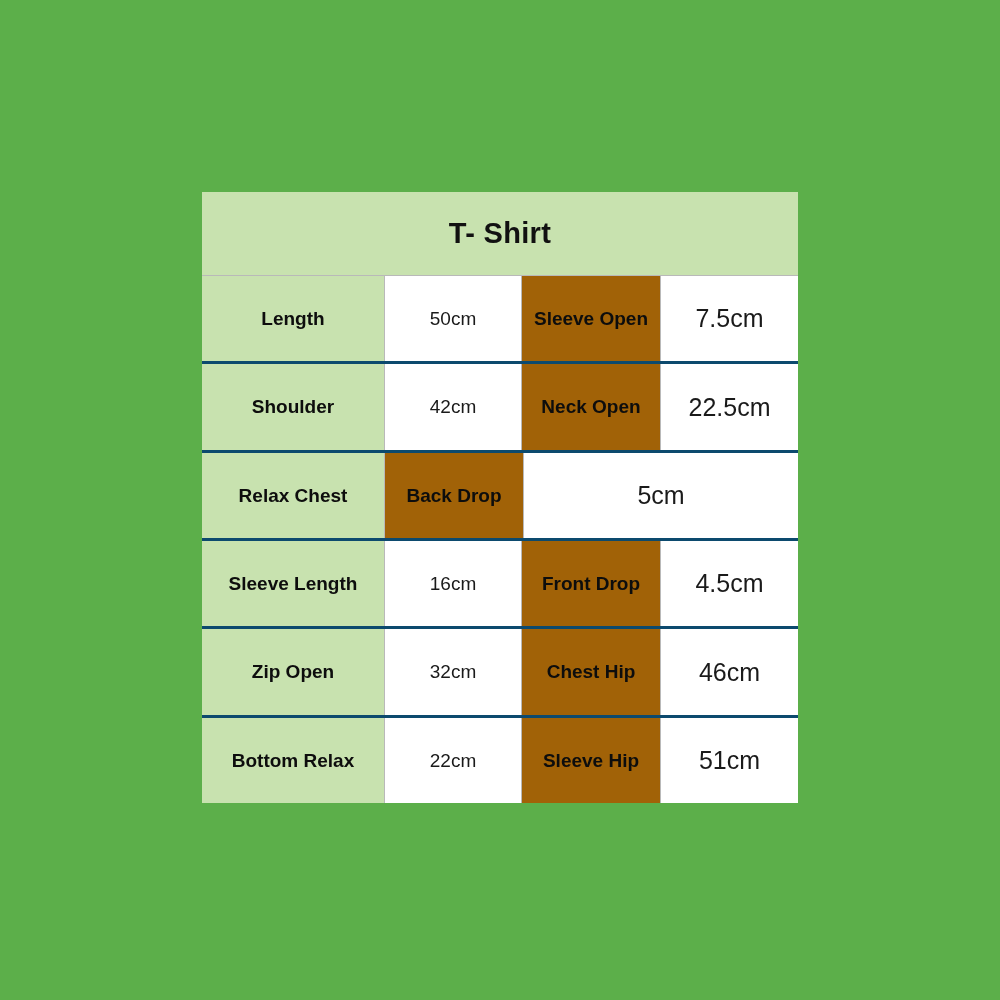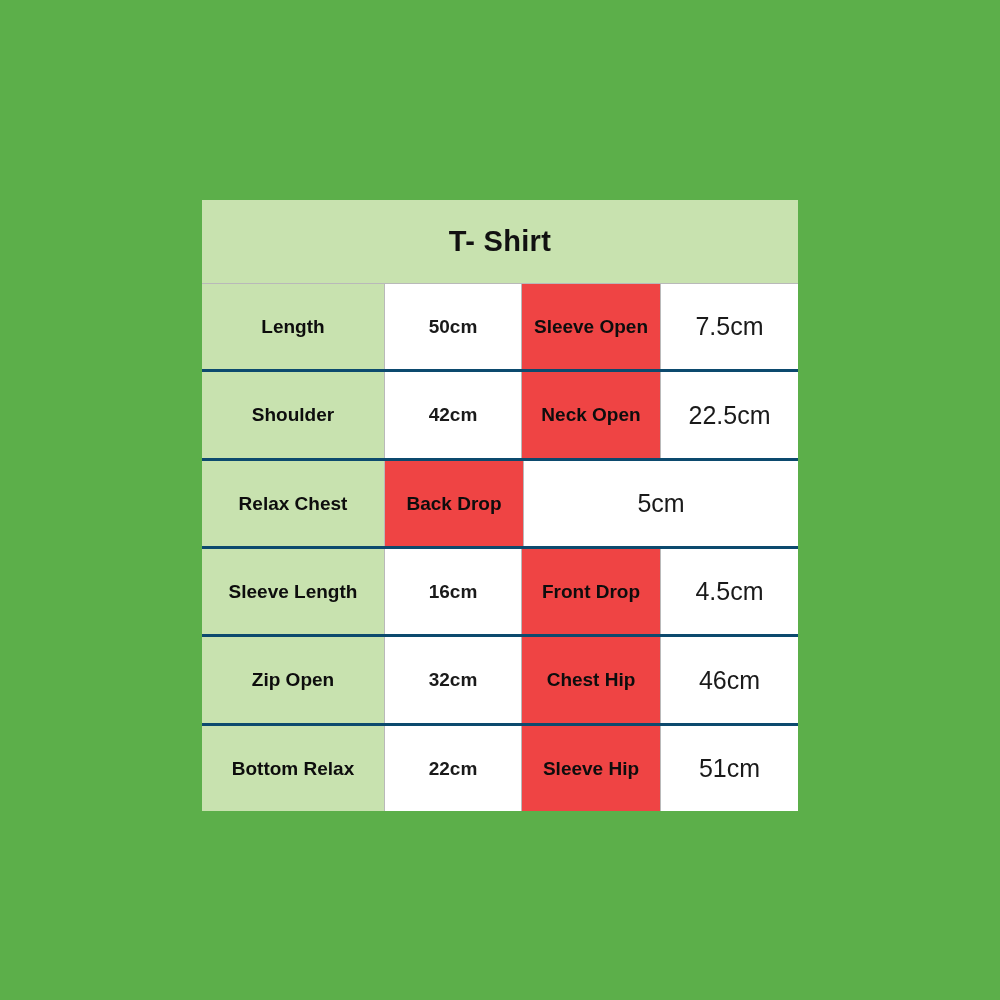--- a/index.html
+++ b/index.html
@@ -14,21 +14,21 @@
     overflow: hidden;
   }
   .canvas {
     position: relative;
     width: 1000px;
     height: 1000px;
   }
   .size-chart {
     position: absolute;
     left: 202px;
-    top: 200px;
+    top: 192px;
     width: 596px;
     height: 611px;
     background: #ffffff;
     box-sizing: border-box;
     display: flex;
     flex-direction: column;
   }
   .chart-title-row {
     height: 84px;
     flex: 0 0 84px;
@@ -72,28 +72,28 @@
     background: #C8E2AF;
     font-size: 19px;
     font-weight: bold;
     color: #0d0d0d;
     border-right: 1px solid #b9b9b9;
   }
   .cell-value {
     flex: 0 0 137px;
     background: #ffffff;
     font-size: 19px;
-    font-weight: bold;
+    font-weight: normal;
     color: #1a1a1a;
     border-right: 1px solid #b9b9b9;
     text-align: right;
   }
   .cell-label-2 {
     flex: 0 0 139px;
-    background: #ef4444;
+    background: #a16207;
     font-size: 19px;
     font-weight: bold;
     color: #0d0d0d;
     border-right: 1px solid #b9b9b9;
   }
   .cell-value-2 {
     flex: 1 1 auto;
     background: #ffffff;
     font-size: 25px;
     font-weight: normal;

